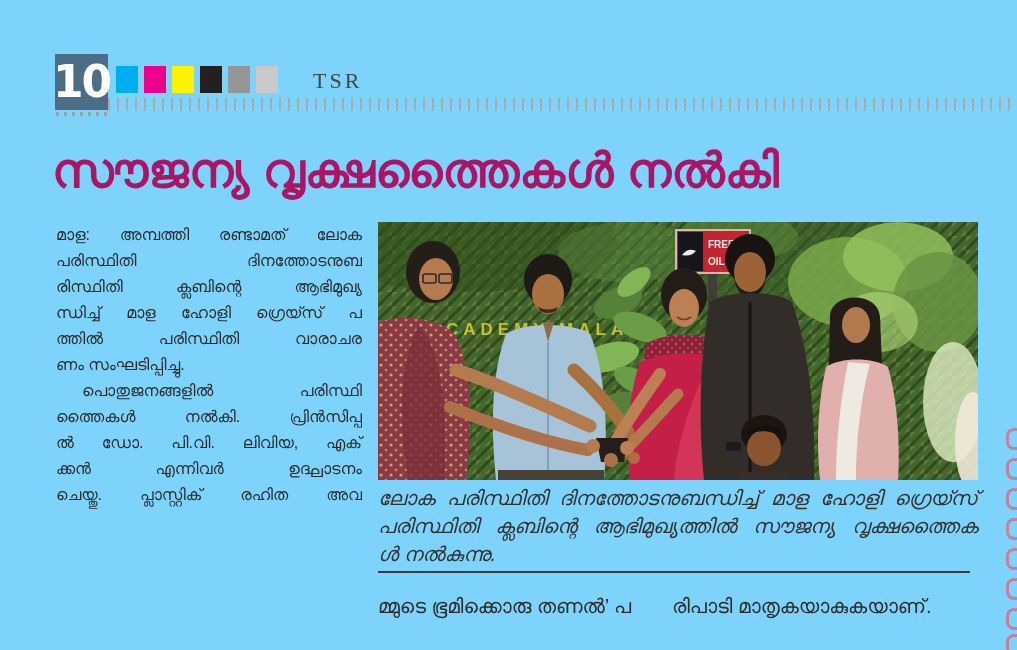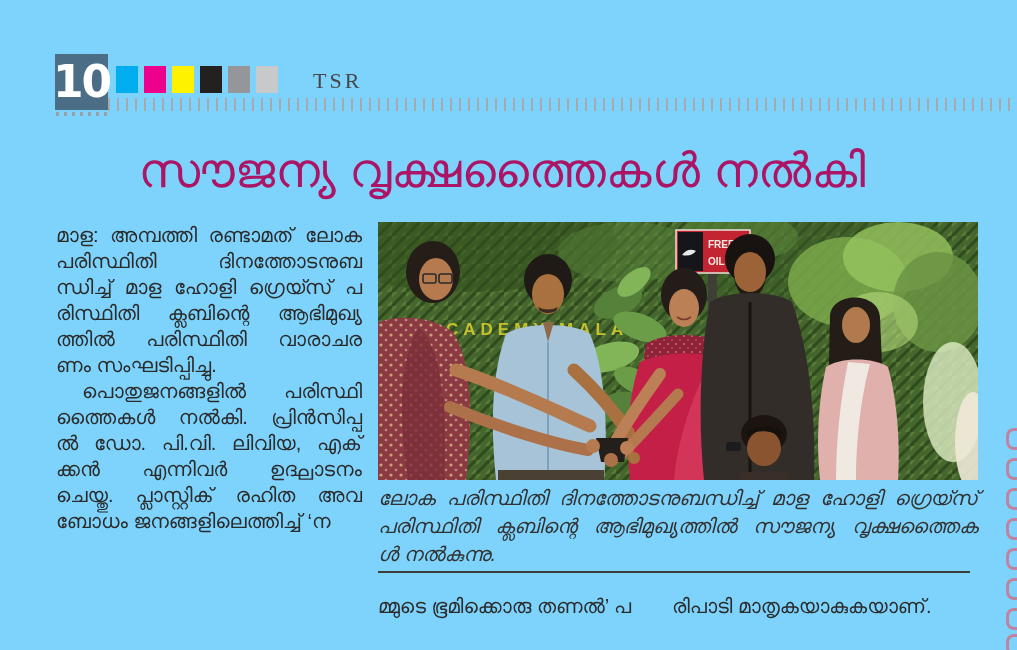--- a/index.html
+++ b/index.html
@@ -15,25 +15,25 @@
       background:repeating-linear-gradient(90deg,#9aa0a4 0 3px,transparent 3px 8px);}
   .swatch-row{position:absolute;left:116px;top:66px;display:flex;gap:6px;}
   .swatch{width:22px;height:27px;}
   .edition{position:absolute;left:313px;top:68px;font-family:"Liberation Serif",serif;
       font-size:22px;letter-spacing:3px;color:#474747;}
   .comb{position:absolute;left:108px;top:98px;width:909px;height:13px;
       background:repeating-linear-gradient(90deg,#a6aaad 0 2px,transparent 2px 9px);}
 
   
   .headline{position:absolute;left:52px;top:136px;width:900px;height:70px;
-      font-weight:normal;font-size:48px;line-height:70px;white-space:nowrap;letter-spacing:0px;text-align:center;}
+      font-weight:bold;font-size:48px;line-height:70px;white-space:nowrap;letter-spacing:0px;}
 
   
   .column{position:absolute;left:56px;top:222px;width:306px;}
-  .col-line{height:26px;line-height:26px;font-size:20px;
+  .col-line{height:26px;line-height:26px;font-size:16px;
       text-align:justify;text-align-last:justify;white-space:nowrap;overflow:visible;}
   .col-line.last{text-align-last:left;}
   .col-line.indent{padding-left:26px;}
 
   
   .photo{position:absolute;left:378px;top:222px;width:600px;height:258px;}
 
   
   .caption{position:absolute;left:378px;top:484px;width:600px;font-style:italic;color:#323232;}
   .cap-line{height:28px;line-height:28px;font-size:20px;
@@ -69,30 +69,29 @@
   </div>
 
   <div class="edition">TSR</div>
   <div class="comb"></div>
 
   <div class="headline" style="color: rgb(172, 21, 101);">സൗജന്യ വൃക്ഷത്തൈകൾ നൽകി</div>
 
   <div class="column">
     <div class="col-line">മാള: അമ്പത്തി രണ്ടാമത് ലോക</div>
     <div class="col-line">പരിസ്ഥിതി ദിനത്തോടനുബ</div>
+    <div class="col-line">രിസ്ഥിതി ക്ലബിന്റെ ആഭിമുഖ്യ</div>
     <div class="col-line">ന്ധിച്ച് മാള ഹോളി ഗ്രെയ്സ് പ</div>
-    <div class="col-line">രിസ്ഥിതി ക്ലബിന്റെ ആഭിമുഖ്യ</div>
     <div class="col-line">ത്തിൽ പരിസ്ഥിതി വാരാചര</div>
     <div class="col-line last">ണം സംഘടിപ്പിച്ചു.</div>
     <div class="col-line indent">പൊതുജനങ്ങളിൽ പരിസ്ഥി</div>
     <div class="col-line">ത്തൈകൾ നൽകി. പ്രിൻസിപ്പ</div>
     <div class="col-line">ൽ ഡോ. പി.വി. ലിവിയ, എക്</div>
     <div class="col-line">ക്കൻ എന്നിവർ ഉദ്ഘാടനം</div>
     <div class="col-line">ചെയ്തു. പ്ലാസ്റ്റിക് രഹിത അവ</div>
-    <div class="col-line last">ബോധം ജനങ്ങളിലെത്തിച്ച് ‘ന</div>
   </div>
 
   <svg class="photo" viewBox="0 0 600 258" xmlns="http://www.w3.org/2000/svg" preserveAspectRatio="none">
     <defs>
       <pattern id="weave" width="14" height="14" patternUnits="userSpaceOnUse">
         <rect width="14" height="14" fill="#45662c"></rect>
         <path d="M0,14 L14,0" stroke="#2f4b1e" stroke-width="3"></path>
         <path d="M-2,6 L6,-2 M8,16 L16,8" stroke="#5a7d3a" stroke-width="2"></path>
       </pattern>
       <pattern id="sareeprint" width="10" height="10" patternUnits="userSpaceOnUse">

